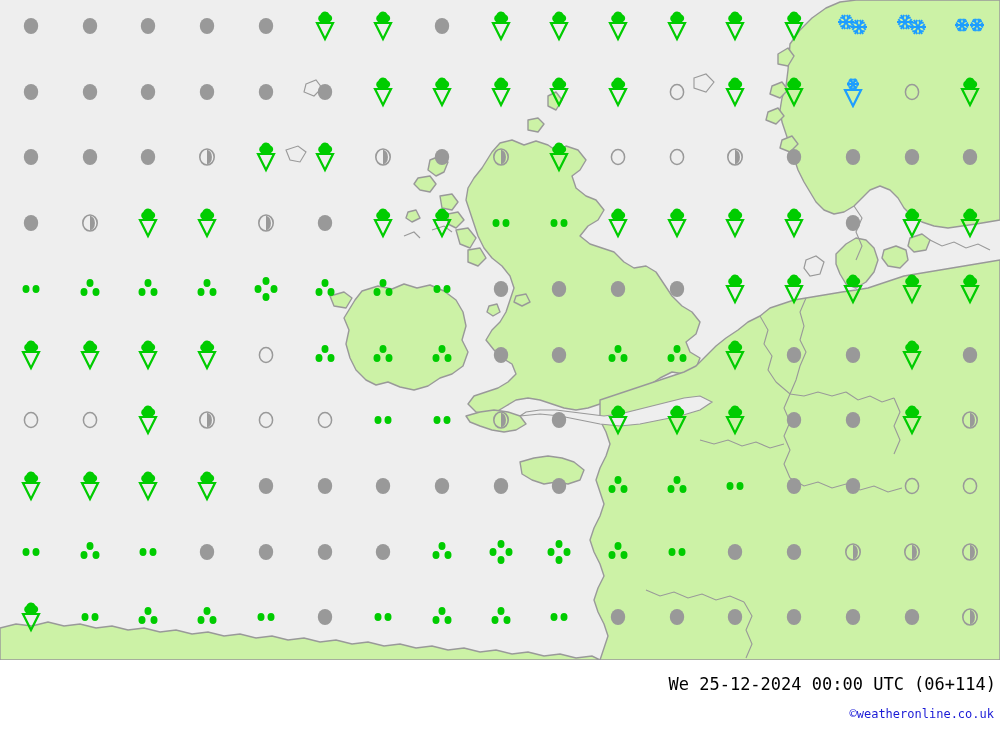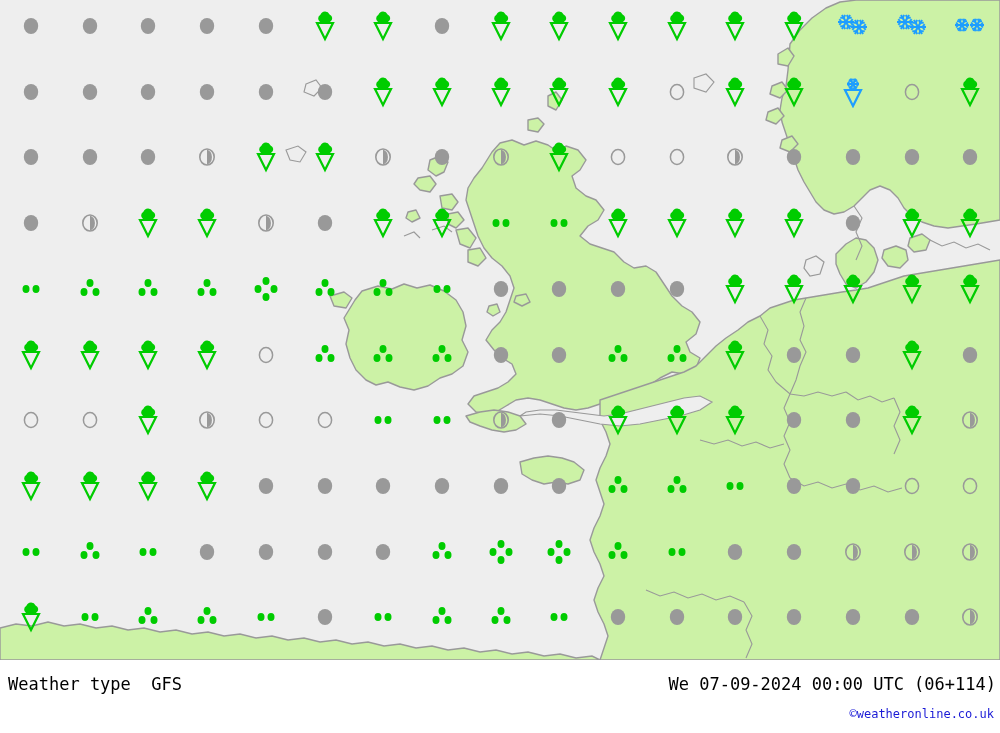--- a/index.html
+++ b/index.html
@@ -859,18 +859,17 @@
             <ellipse cx="11" cy="11" rx="7.2" ry="8" fill="#999999"></ellipse>
           </svg></div>
         <div class="sym" style="left:970.2px;top:617.3px;"><svg width="22" height="22" viewBox="0 0 22 22">
             <ellipse cx="11" cy="11" rx="7.2" ry="8" fill="none" stroke="#999999" stroke-width="1.6"></ellipse>
             <path d="M11 3.4 A7.2 8 0 0 1 11 18.6 Z" fill="#999999"></path>
           </svg></div>
       </div>
   </div>
 
   <div id="footer">
-    <div id="ftitle">Weather type  GFS</div>
-    <div id="fdate">We 07-09-2024 00:00 UTC (06+114)</div>
+    <div id="fdate">We 25-12-2024 00:00 UTC (06+114)</div>
     <div id="fcopy">©weatheronline.co.uk</div>
   </div>
 
 </div>
 
 </body></html>

